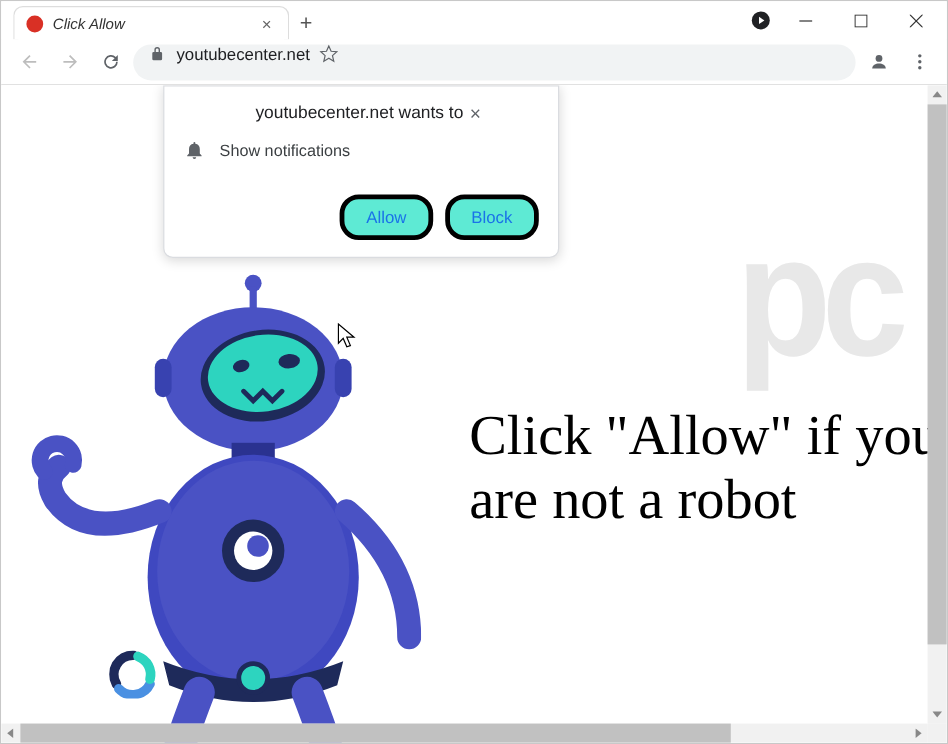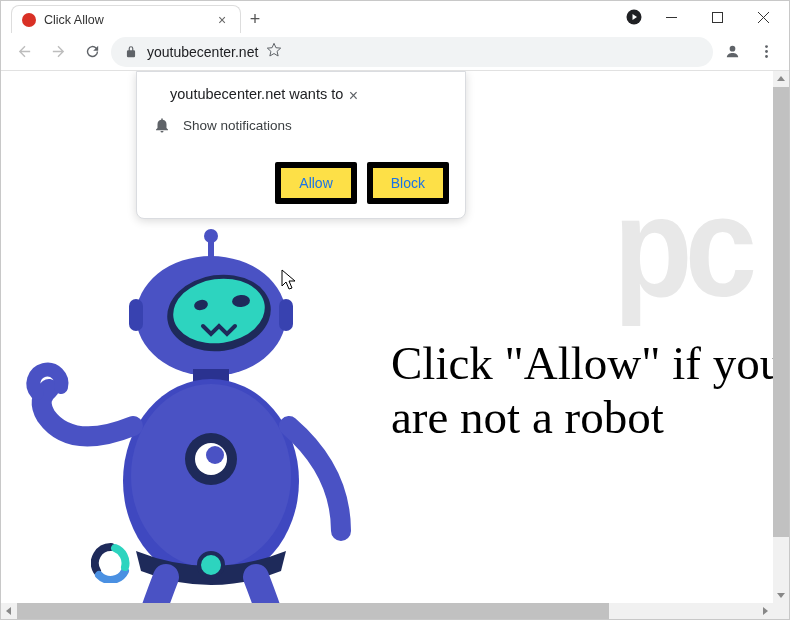--- a/index.html
+++ b/index.html
@@ -2,54 +2,54 @@
 <html><head>
 <meta charset="utf-8">
 <style>
 * { margin: 0; padding: 0; box-sizing: border-box; font-family: "Segoe UI", Arial, sans-serif; }
 body { width: 790px; height: 620px; overflow: hidden; background: #fff; position: relative; }
 
 .window { width: 790px; height: 620px; border: 1px solid #c8c8c8; background: #fff; display: flex; flex-direction: column; }
 
 .titlebar { height: 32px; background: #fff; display: flex; align-items: center; padding: 0 4px; }
 .titlebar-tabs { display: flex; align-items: flex-end; flex: 1; height: 100%; padding-left: 6px; }
-.tab { height: 28px; background: #fff; border: 1px solid #ddd; border-bottom: none; border-radius: 8px 8px 0 0; display: flex; align-items: center; padding: 0 10px; gap: 8px; width: 230px; font-size: 12.5px; color: #333; }
+.tab { height: 28px; background: #fff; border: 1px solid #ddd; border-bottom: none; border-radius: 8px 8px 0 0; display: flex; align-items: center; padding: 0 10px; gap: 8px; width: 230px; font-size: 12.5px; color: #333; font-style: italic; }
 .tab-favicon { width: 14px; height: 14px; border-radius: 50%; background: #d93025; }
 .tab-title { flex: 1; white-space: nowrap; overflow: hidden; text-overflow: ellipsis; }
 .tab-close { font-size: 14px; color: #666; width: 16px; height: 16px; display: flex; align-items: center; justify-content: center; border-radius: 50%; }
 .newtab { width: 28px; height: 28px; display: flex; align-items: center; justify-content: center; font-size: 18px; color: #555; }
 .titlebar-ctrl { display: flex; align-items: center; gap: 2px; }
 .media-ctrl { width: 26px; height: 26px; display: flex; align-items: center; justify-content: center; }
 .media-ctrl svg { width: 18px; height: 18px; }
 .winbtn { width: 44px; height: 30px; display: flex; align-items: center; justify-content: center; color: #333; }
 .winbtn svg { width: 11px; height: 11px; }
 
 .toolbar { height: 38px; background: #fff; border-bottom: 1px solid #e1e1e1; display: flex; align-items: center; padding: 0 8px; gap: 4px; }
 .navbtn { width: 30px; height: 30px; display: flex; align-items: center; justify-content: center; color: #5f6368; border-radius: 50%; }
 .navbtn.disabled { color: #bdbdbd; }
 .navbtn svg { width: 17px; height: 17px; }
-.omnibox { flex: 1; height: 30px; background: #f1f3f4; border-radius: 15px; display: flex; align-items: center; padding: 0 12px; gap: 8px; font-size: 14px; color: #202124; }
+.omnibox { flex: 1; height: 30px; background: #f1f3f4; border-radius: 15px; display: flex; padding: 0 12px; gap: 8px; font-size: 14px; color: #202124; }
 .omnibox .lock { width: 16px; height: 16px; display: flex; align-items: center; justify-content: center; }
 .omnibox .domain { color: #202124; }
 .omnibox .path { color: #5f6368; white-space: nowrap; overflow: hidden; text-overflow: ellipsis; flex: 1; }
 .omnibox .star { color: #5f6368; }
 
 .content { flex: 1; position: relative; background: #fff; overflow: hidden; }
 .page { position: absolute; inset: 0; background: #fff; }
 .robot-area { position: absolute; left: -10px; top: 150px; }
 .watermark { position: absolute; right: 40px; top: 100px; font-size: 130px; font-weight: 700; color: #e8e8e8; letter-spacing: -8px; font-family: Arial, sans-serif; transform: scaleY(1.1); white-space: nowrap; }
 .main-text { position: absolute; left: 390px; top: 265px; font-family: "Times New Roman", serif; font-size: 47px; line-height: 1.15; color: #000; }
 
 .notif-prompt { position: absolute; left: 135px; top: 0; width: 330px; background: #fff; border: 1px solid #dadce0; border-radius: 0 0 8px 8px; box-shadow: 0 2px 10px rgba(0,0,0,0.15); padding: 14px 16px 14px 16px; z-index: 10; }
-.notif-head { font-size: 14.5px; color: #202124; margin-bottom: 10px; display: flex; justify-content: flex-start; align-items: flex-start; margin-left: 17px; }
+.notif-head { font-size: 14.5px; color: #202124; margin-bottom: 10px; display: flex; justify-content: center; align-items: flex-start; margin-left: 17px; }
 .notif-close { color: #5f6368; font-size: 16px; width: 20px; height: 20px; display: flex; align-items: center; justify-content: center; }
 .notif-perm { display: flex; align-items: center; gap: 12px; font-size: 13.5px; color: #3c4043; margin-bottom: 28px; }
 .notif-perm svg { width: 18px; height: 18px; fill: #5f6368; }
 .notif-actions { display: flex; justify-content: flex-end; gap: 10px; }
-.notif-btn { padding: 7px 18px; font-size: 14px; border: 6px solid #000000; border-radius: 2px; background: #fde047; color: #1a73e8; }
+.notif-btn { padding: 7px 18px; font-size: 14px; border: 4px solid #000000; border-radius: 16px; background: #5eead4; color: #1a73e8; }
 
 .hscroll { position: absolute; bottom: 0; left: 0; right: 16px; height: 16px; background: #f1f1f1; display: flex; align-items: center; }
 .hscroll-arrow { width: 16px; height: 16px; display: flex; align-items: center; justify-content: center; color: #999; }
 .hscroll-arrow svg { width: 8px; height: 8px; }
 .hscroll-track { flex: 1; height: 100%; position: relative; }
 .hscroll-thumb { position: absolute; left: 0; width: 80%; height: 100%; background: #c1c1c1; }
 .vscroll { position: absolute; right: 0; top: 0; bottom: 16px; width: 16px; background: #f1f1f1; display: flex; flex-direction: column; }
 .vscroll-arrow { width: 16px; height: 16px; display: flex; align-items: center; justify-content: center; color: #999; }
 .vscroll-arrow svg { width: 8px; height: 8px; }
 .vscroll-track { flex: 1; position: relative; }

